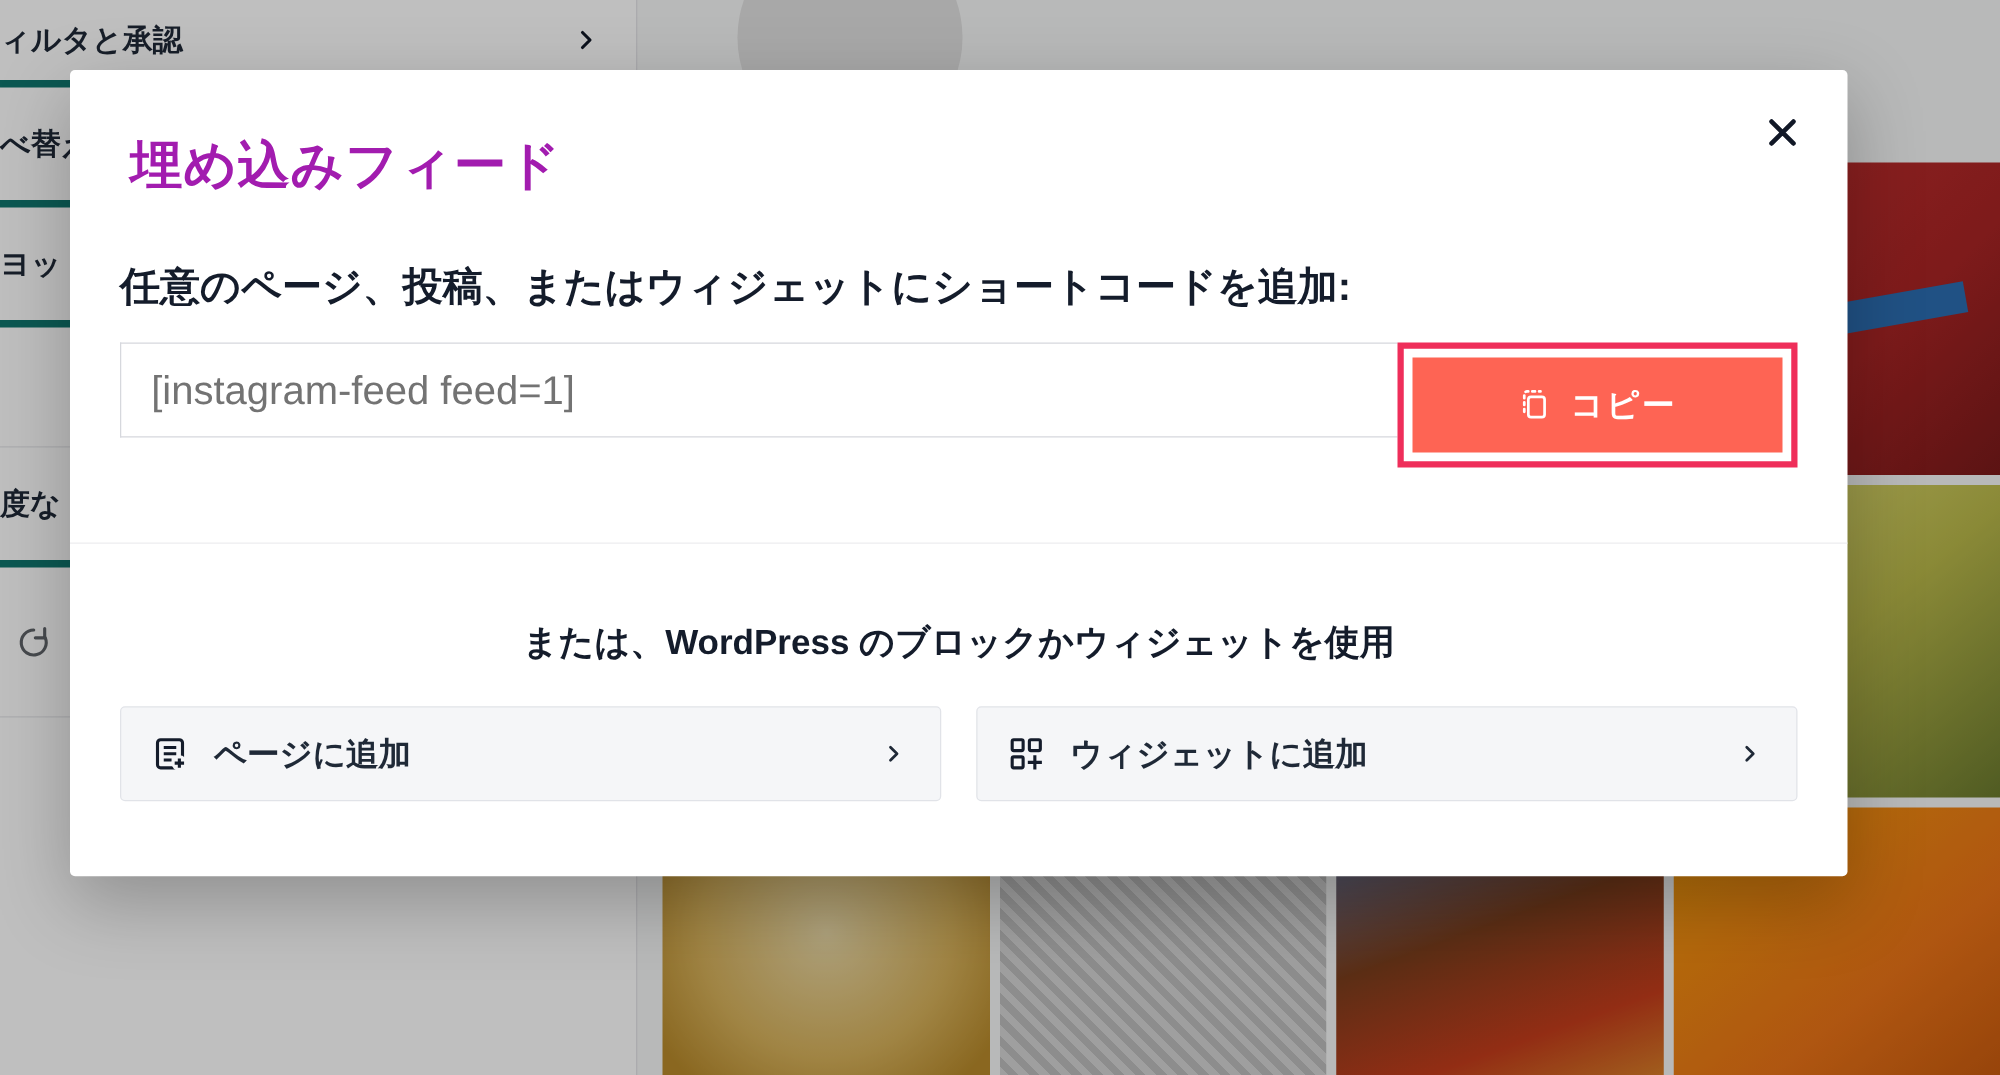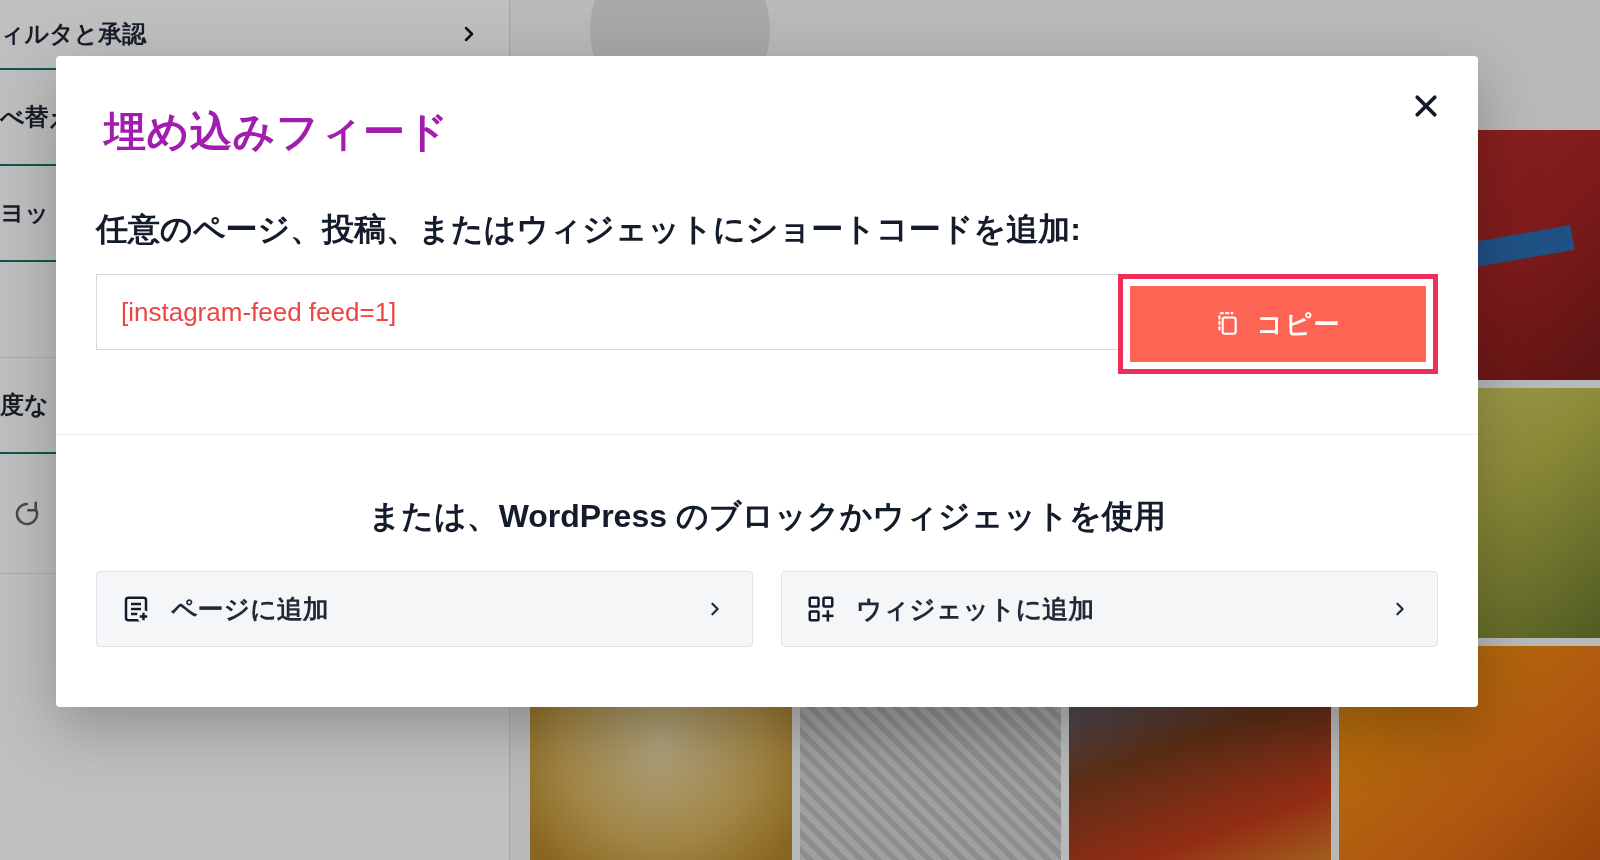--- a/index.html
+++ b/index.html
@@ -11,21 +11,21 @@
     position: absolute;
     left: 0; top: 0;
     width: 510px; height: 860px;
     background: #ffffff;
     border-right: 1px solid #dcdde1;
   }
   .bg-sidebar .item {
     display: flex;
     align-items: center;
     justify-content: space-between;
-    border-bottom: 2px solid #0f766e;
+    border-bottom: 6px solid #0f766e;
     padding: 0 32px 0 0;
     color: #1f2937;
     font-size: 24px;
     font-weight: 700;
   }
   .bg-sidebar .item .label { padding-left: 0; }
   .bg-sidebar .chev { font-size: 22px; color: #111827; }
   .bg-sidebar .item.h70 { height: 70px; }
   .bg-sidebar .item.h90 { height: 96px; }
   .bg-sidebar .refresh-row {
@@ -101,22 +101,22 @@
   .shortcode-row {
     display:flex; align-items:stretch; gap:0;
     position: relative;
   }
   .shortcode-input {
     flex:1 1 auto;
     border:1px solid #d6d8dd;
     border-right:none;
     height: 76px;
     padding: 0 24px;
-    font-size: 26px;
-    color:#ef4444;
+    font-size: 32px;
+    color:#737373;
     background:#fff;
     outline:none;
   }
   .copy-wrap {
     border: 5px solid #ef2e5a;
     padding: 7px;
     display:flex;
   }
   .copy-btn {
     background:#fe6f5e;
@@ -143,21 +143,21 @@
 
   .divider {
     margin: 60px 0 0 0;
     height:1px;
     background:#ededf0;
     width:100%;
   }
 
   .or-title {
     text-align:center;
-    font-size: 32px;
+    font-size: 28px;
     font-weight:800;
     color:#141c2b;
     margin: 60px 0 32px 0;
   }
 
   .btn-row {
     display:flex; gap:28px;
     padding: 0 40px;
   }
   .big-btn {

